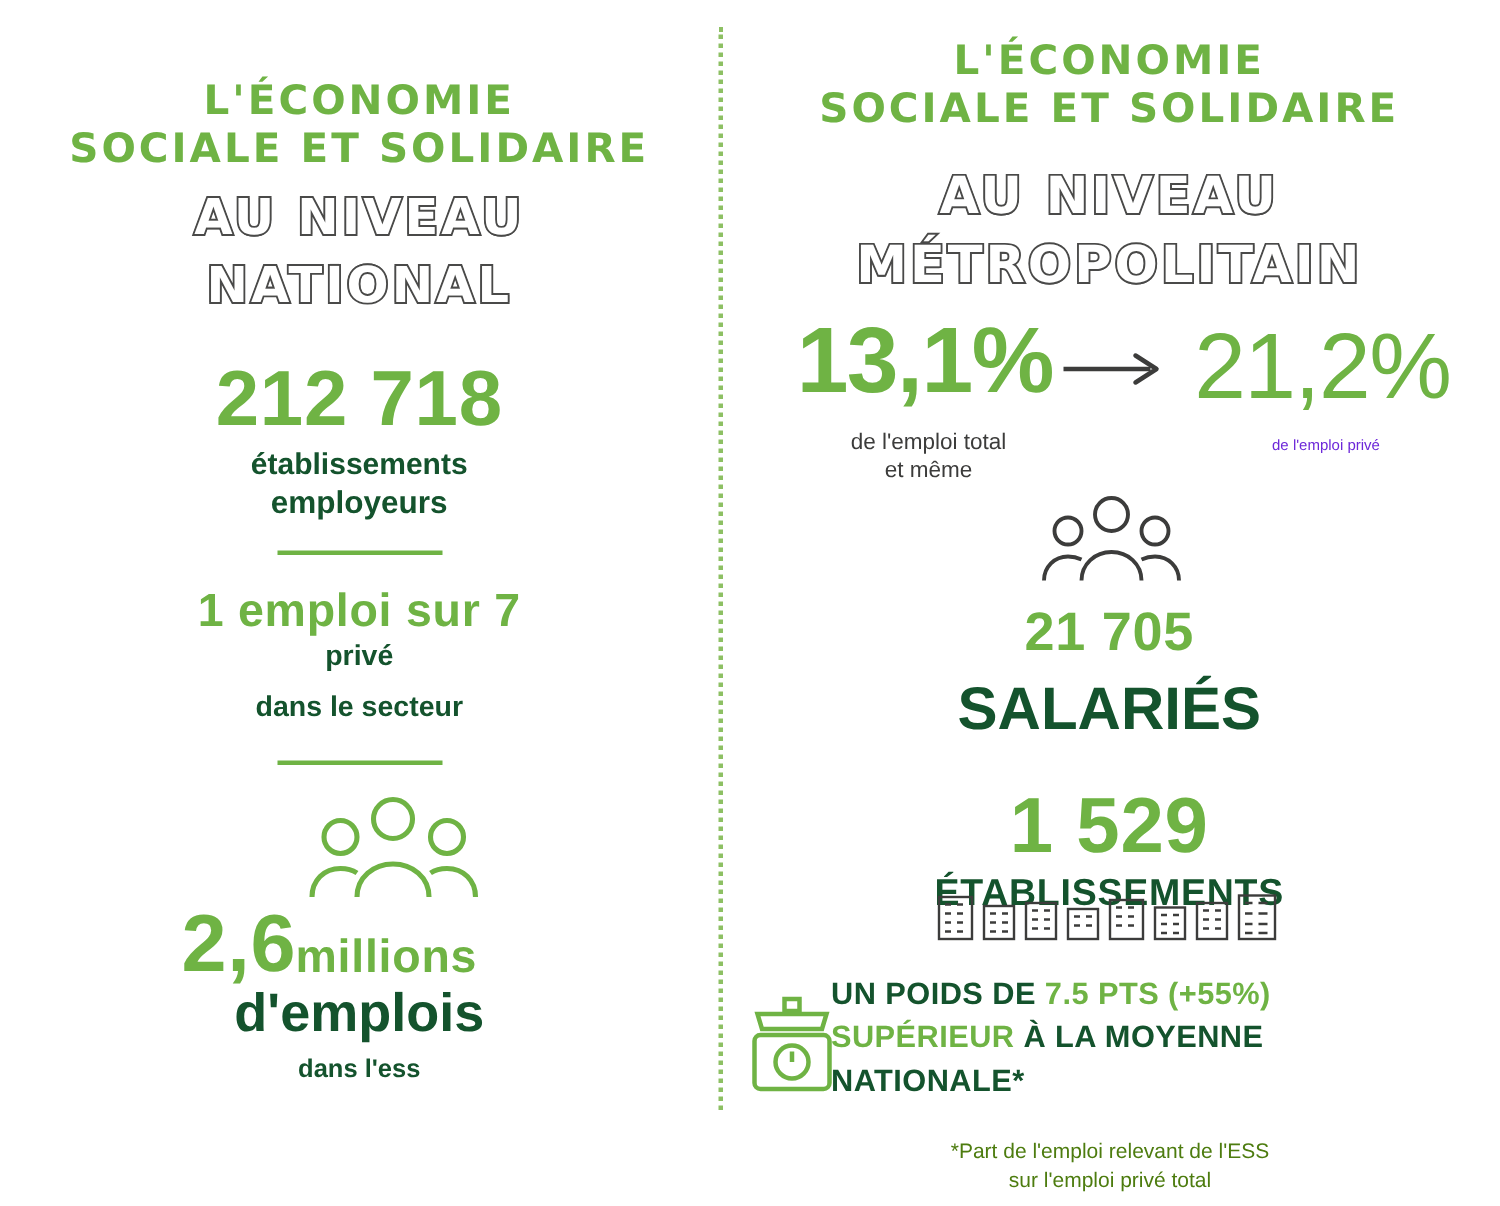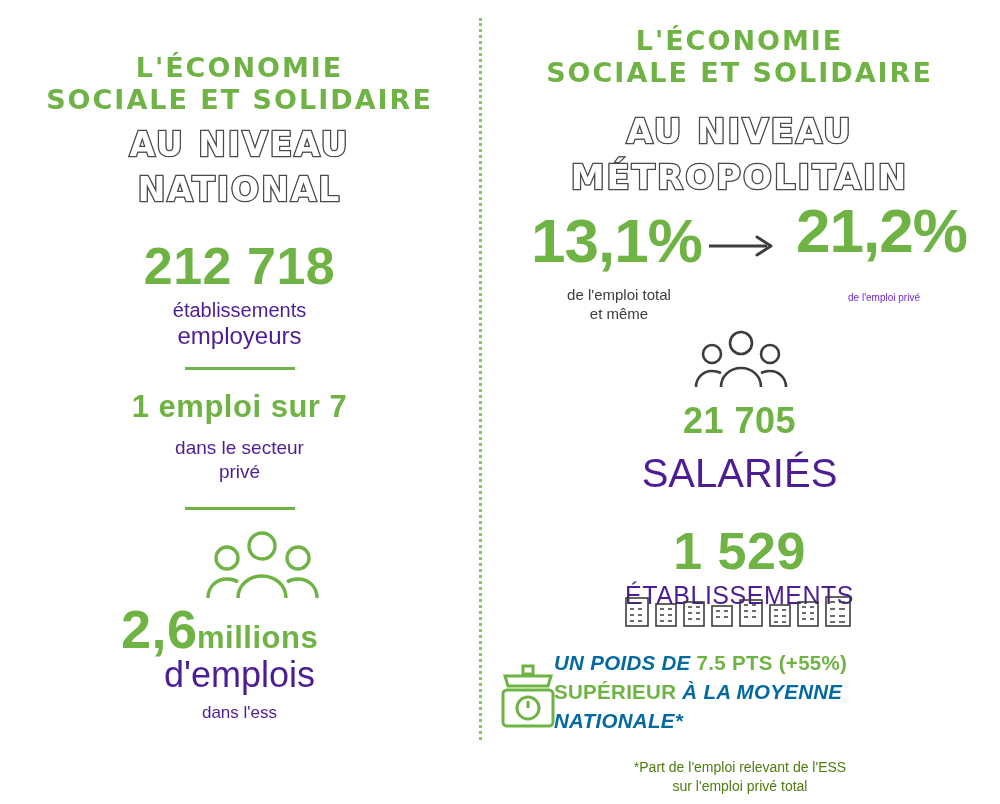--- a/index.html
+++ b/index.html
@@ -24,21 +24,21 @@
     position: absolute;
     left: 479px;
     top: 18px;
     width: 0;
     height: 722px;
     border-left: 3px dotted #7ab648;
     opacity: .85;
   }
   
   .green { color: #6fb344; }
-  .dark  { color: #0369a1; font-style: italic; }
+  .dark  { color: #14532d; }
   .stencil {
     font-family: "DejaVu Sans", sans-serif;
     font-weight: bold;
     letter-spacing: 2px;
     text-transform: uppercase;
   }
   .outline-dark {
     color: #ffffff;
     -webkit-text-stroke: 2.5px #4a4a49;
     paint-order: stroke fill;
@@ -67,22 +67,22 @@
     font-size: 33px;
     line-height: 45px;
   }
   .stat-block { position: absolute; width: 479px; left: 0; }
   .big-green {
     color: #6fb344;
     font-weight: bold;
     letter-spacing: 0.5px;
   }
   .sub-dark {
-    color: #4c1d95;
-    font-weight: normal;
+    color: #14532d;
+    font-weight: bold;
   }
   .rule {
     position: absolute;
     left: 185px;
     width: 110px;
     height: 3px;
     background: #6fb344;
   }
   
   .right {
@@ -108,23 +108,23 @@
   .pct-left {
     position: absolute;
     left: 30px; top: 205px; width: 215px;
     font-size: 62px;
     font-weight: bold;
     color: #6fb344;
     letter-spacing: -1px;
   }
   .pct-right {
     position: absolute;
-    left: 290px; top: 195px; width: 225px;
+    left: 290px; top: 209px; width: 225px;
     font-size: 62px;
-    font-weight: bold;
+    font-weight: normal;
     color: #6fb344;
     letter-spacing: -1px;
   }
   .pct-cap-left {
     position: absolute;
     left: 35px; top: 285px; width: 210px;
     font-size: 15px;
     line-height: 19px;
     color: #3c3c3b;
   }
@@ -182,29 +182,29 @@
     </div>
 
     <div class="title-out-1 stencil outline-dark">
       <div>AU NIVEAU</div>
       <div>NATIONAL</div>
     </div>
 
     <div class="stat-block" style="top:238px;">
       <div class="big-green" style="font-size:52px;line-height:56px;">212 718</div>
       <div class="sub-dark" style="font-size:20px;line-height:25px;margin-top:4px;">établissements</div>
-      <div class="sub-dark" style="font-size:24px;line-height:25px;">employeurs</div>
+      <div class="sub-dark" style="font-size:21px;line-height:25px;">employeurs</div>
     </div>
 
     <div class="rule" style="top:367px;"></div>
 
     <div class="stat-block" style="top:388px;">
       <div class="big-green" style="font-size:31px;line-height:38px;">1 emploi sur 7</div>
+      <div class="sub-dark" style="font-size:19px;line-height:24px;">privé</div>
       <div class="sub-dark" style="font-size:19px;line-height:24px;margin-top:10px;">dans le secteur</div>
-      <div class="sub-dark" style="font-size:19px;line-height:24px;">privé</div>
     </div>
 
     <div class="rule" style="top:507px;"></div>
 
     <div class="left-people-icon">
       <svg width="115" height="70" viewBox="0 0 115 70" fill="none" stroke="#6fb344" stroke-width="3.4">
         <circle cx="57" cy="16" r="13"></circle>
         <path d="M33 68c0-13 11-22 24-22s24 9 24 22"></path>
         <circle cx="22" cy="28" r="11"></circle>
         <path d="M3 68c0-11 8-19 19-19 4 0 8 1 11 3"></path>

